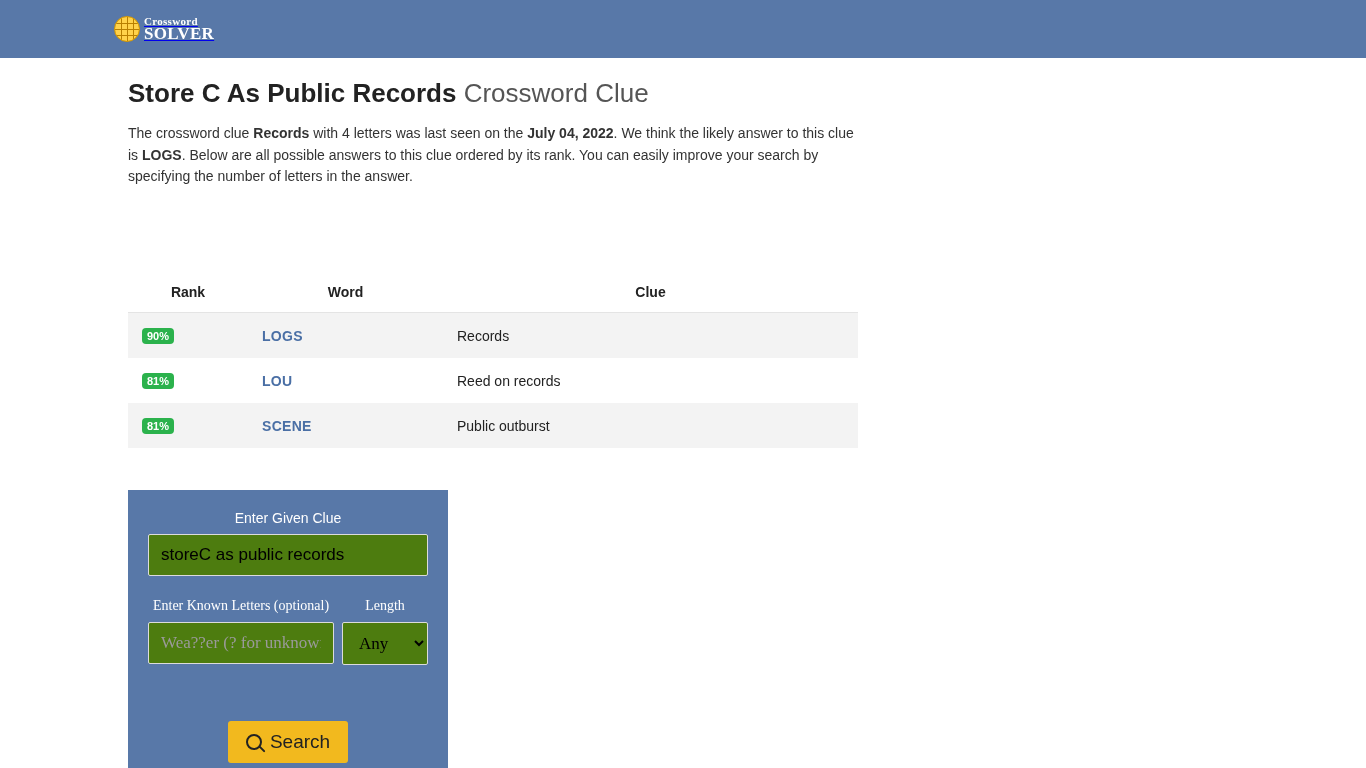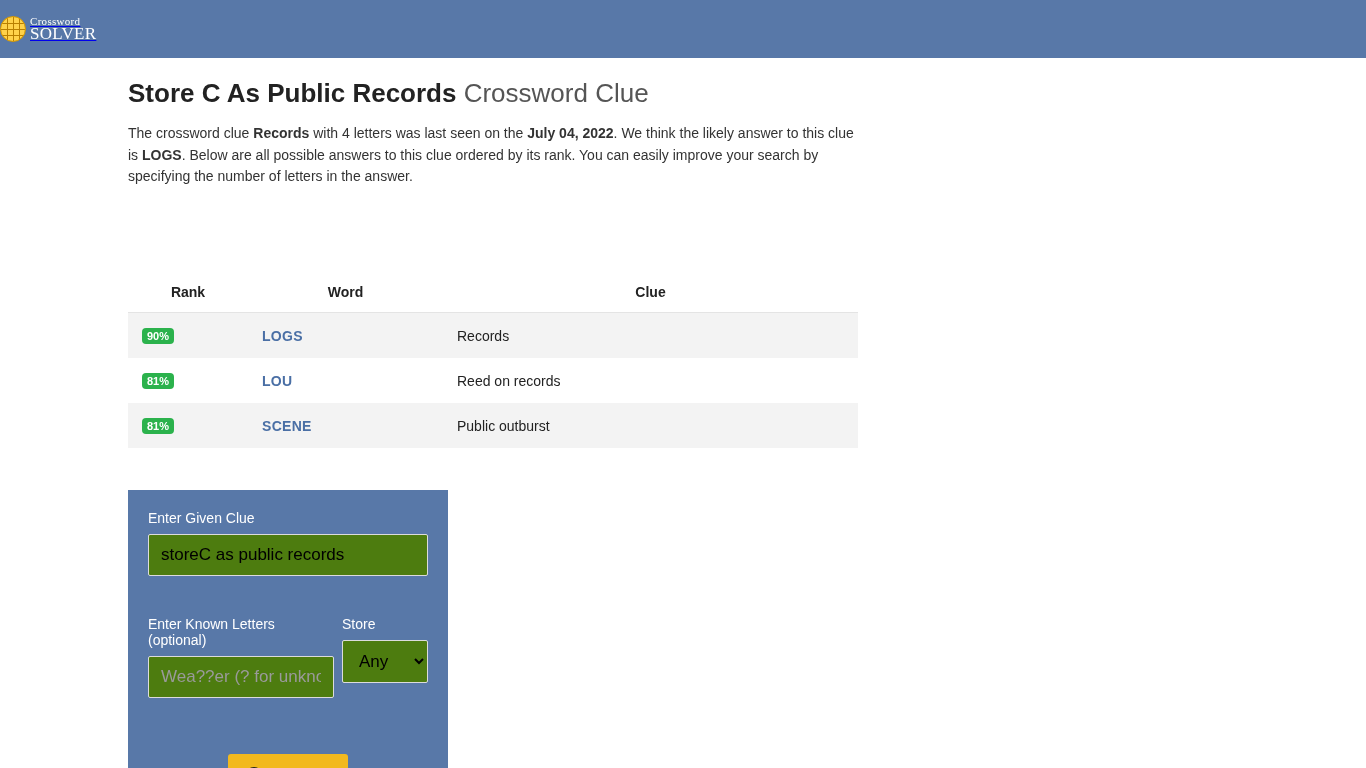--- a/index.html
+++ b/index.html
@@ -2,20 +2,22 @@
 <html><head>
 <meta charset="utf-8">
 <style>
   * { box-sizing: border-box; margin: 0; padding: 0; }
   body { font-family: -apple-system, BlinkMacSystemFont, "Segoe UI", Helvetica, Arial, sans-serif; background: #fff; color: #222; }
   .header {
     background: #5878a8;
     height: 58px;
     display: flex;
     align-items: center;
+    padding-left: 114px;
+    font-weight: bold;
   }
   .logo {
     display: flex;
     align-items: center;
     gap: 4px;
   }
   .logo-grid {
     width: 26px; height: 26px; border-radius:50%;
     background:
       linear-gradient(#ffd24a,#ffd24a) padding-box,
@@ -62,31 +64,31 @@
     border-radius: 4px;
   }
   .word-link { color: #4a6fa5; font-weight: 700; text-decoration: none; letter-spacing: 0.3px; }
 
   .sidebar {
     width: 320px;
     background: #5878a8;
     padding: 20px;
     margin-top: 2px;
   }
-  .sidebar label { display:block; color:#fff; font-size: 14px; margin-bottom: 8px; }
+  .sidebar label { display:block; color:#fff; font-size: 14px; margin-bottom: 8px; text-align: center; }
   .sidebar input[type=text], .sidebar select {
     width: 100%;
     font-size: 17px;
     padding: 10px 12px;
     border: 1px solid #dcdcdc;
     border-radius: 2px;
     background: #4d7c0f;
     font-family: inherit;
   }
-  .row2 { display:flex; gap: 8px; margin-top: 40px; }
+  .row2 { display:flex; gap: 8px; margin-top: 22px; font-family: Liberation Serif, serif; }
   .row2 .letters { flex: 1; min-width: 0; }
   .row2 .length { width: 86px; }
   .row2 input::placeholder { color:#9a9a9a; }
   
   .buttons { display:flex; gap: 10px; margin-top: 56px; justify-content:center; }
   .btn {
     display: inline-flex; align-items: center; gap: 8px;
     font-size: 19px; padding: 10px 18px;
     border: none; border-radius: 3px; cursor: pointer;
     font-family: inherit;
@@ -165,21 +167,21 @@
   <div class="sidebar">
     <label>Enter Given Clue</label>
     <input type="text" value="storeC as public records" style="">
 
     <div class="row2">
       <div class="letters">
         <label>Enter Known Letters (optional)</label>
         <input type="text" placeholder="Wea??er (? for unknown)" style="">
       </div>
       <div class="length">
-        <label>Store</label>
+        <label>Length</label>
         <select>
           <option>Any</option>
         </select>
       </div>
     </div>
 
     <div class="buttons">
       <button class="btn btn-search">
         <span class="icon icon-search"></span>
         <span>Search</span>

